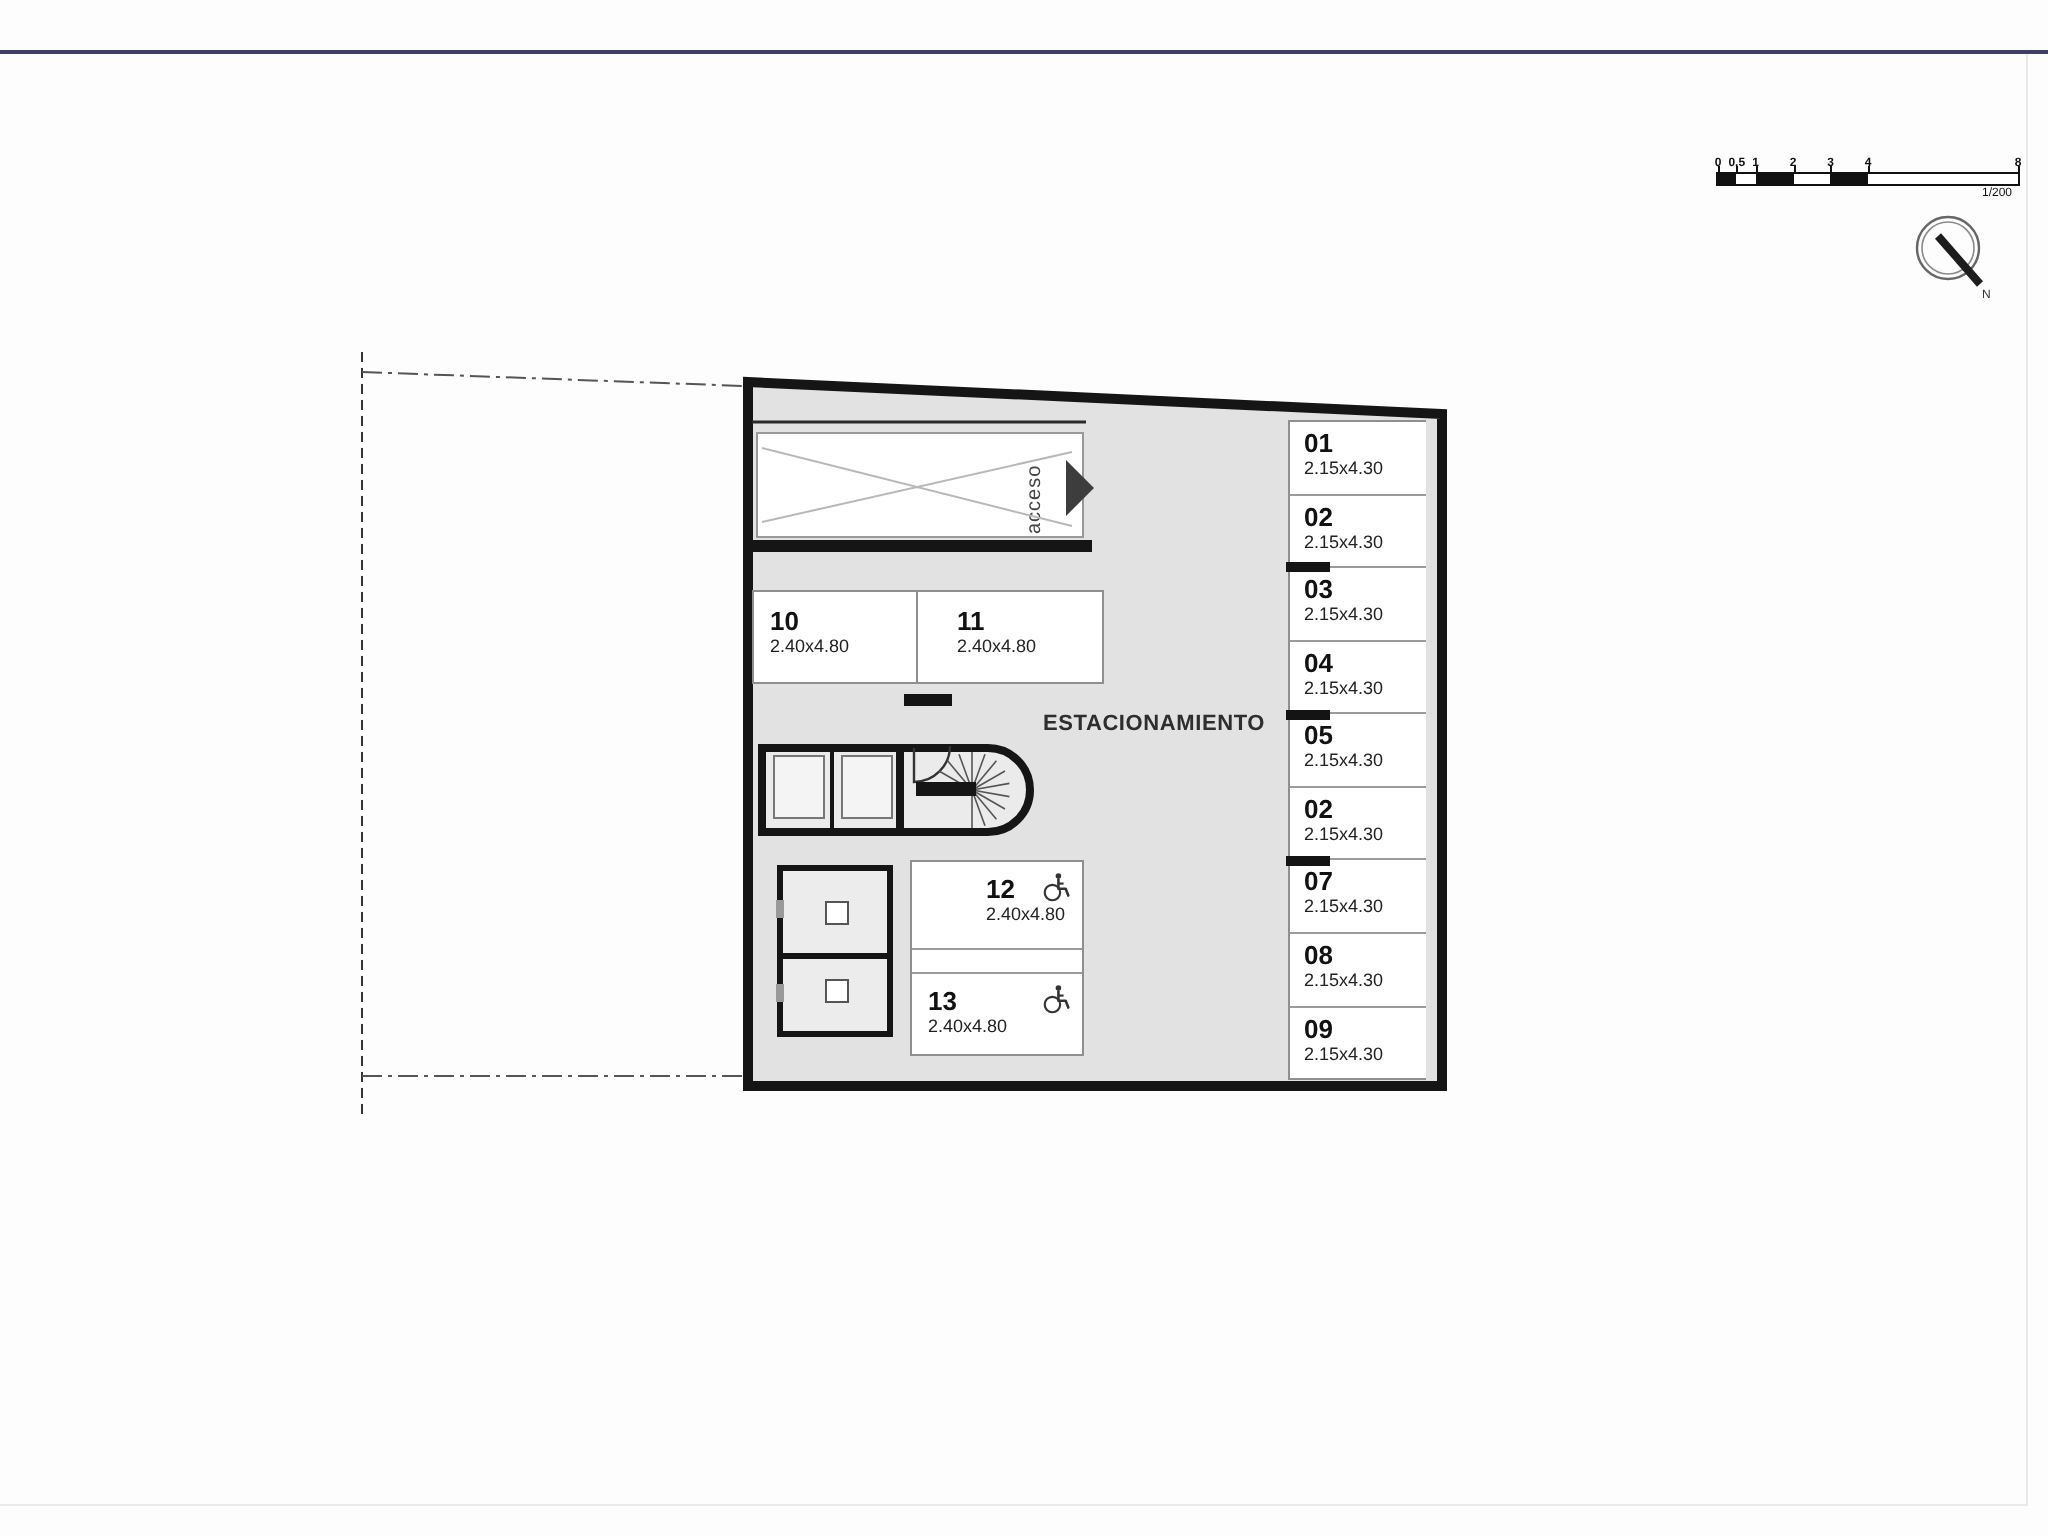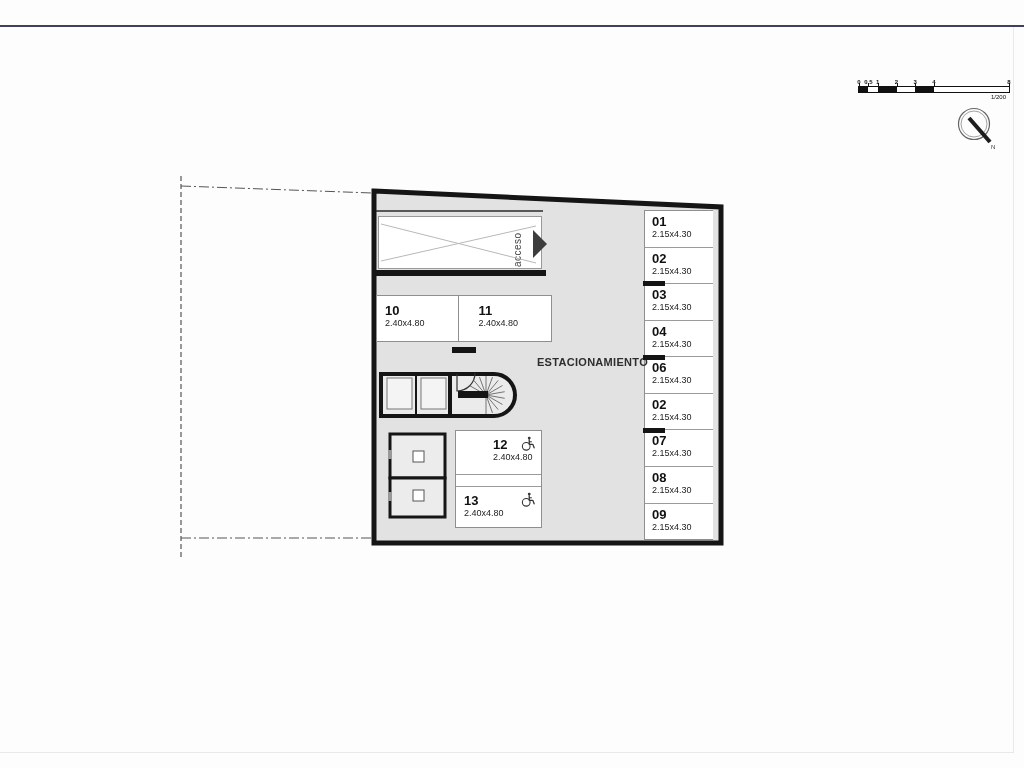--- a/index.html
+++ b/index.html
@@ -39,21 +39,21 @@
   .acc{left:455px;top:430px;width:87px;height:98px;display:flex;flex-direction:column;}
   .acc-box{position:relative;padding:6px 0 0 8px;box-sizing:border-box;}
   .acc-gap{height:13px;border-top:1px solid #9b9b9b;border-bottom:1px solid #9b9b9b;box-sizing:border-box;}
   .acc-box .wc{position:absolute;right:6px;top:5px;}
 
   
   .ramp-box{left:378px;top:216px;width:164px;height:53px;background:#fff;border:1px solid #999;box-sizing:border-box;z-index:2;}
   .ramp-label{left:512px;top:221px;height:46px;z-index:2;writing-mode:vertical-rl;transform:rotate(180deg);
     font-size:10px;color:#444;letter-spacing:.5px;}
 
-  .area-label{left:506px;top:356px;width:142px;text-align:right;font-size:11px;font-weight:600;
+  .area-label{left:506px;top:356px;width:142px;text-align:center;font-size:11px;font-weight:600;
     color:#2e2e2e;letter-spacing:.3px;z-index:2;}
 
   
   .scalebar{left:858px;top:79px;width:150px;height:22px;z-index:2;}
   .sb-bar{position:absolute;left:0;top:7px;width:150px;height:5px;border:1px solid #111;background:#fff;}
   .sb-seg{position:absolute;top:0;height:5px;}
   .sb-tick{position:absolute;top:-4px;width:1px;height:4px;background:#111;}
   .sb-lab{position:absolute;top:-8px;font-size:6px;font-weight:bold;color:#111;transform:translateX(-50%);white-space:nowrap;}
   .sb-ratio{position:absolute;right:2px;top:15px;font-size:6px;color:#111;}
 </style>
@@ -84,21 +84,21 @@
     </div>
     <div class="p-row">
       <span class="num">03</span>
       <span class="dims">2.15x4.30</span>
     </div>
     <div class="p-row">
       <span class="num">04</span>
       <span class="dims">2.15x4.30</span>
     </div>
     <div class="p-row">
-      <span class="num">06</span>
+      <span class="num">05</span>
       <span class="dims">2.15x4.30</span>
     </div>
     <div class="p-row">
       <span class="num">02</span>
       <span class="dims">2.15x4.30</span>
     </div>
     <div class="p-row">
       <span class="num">07</span>
       <span class="dims">2.15x4.30</span>
     </div>

